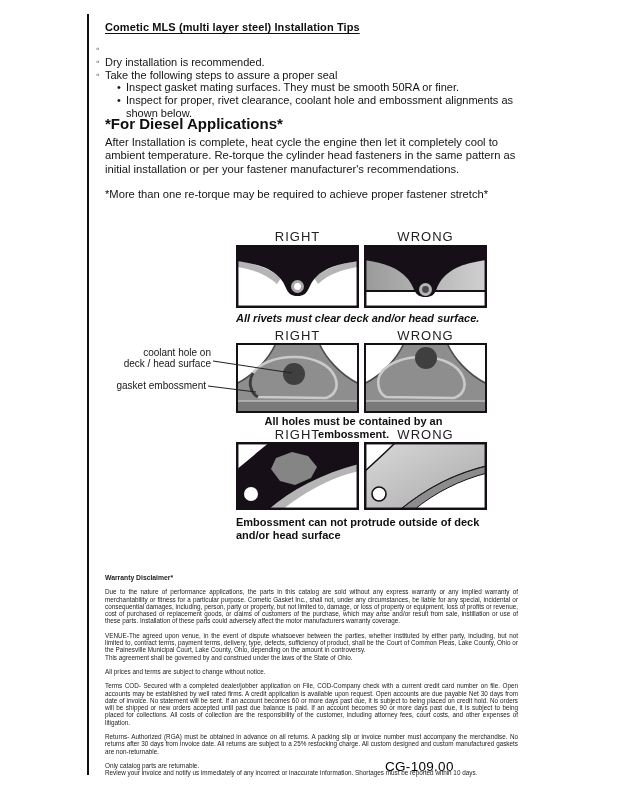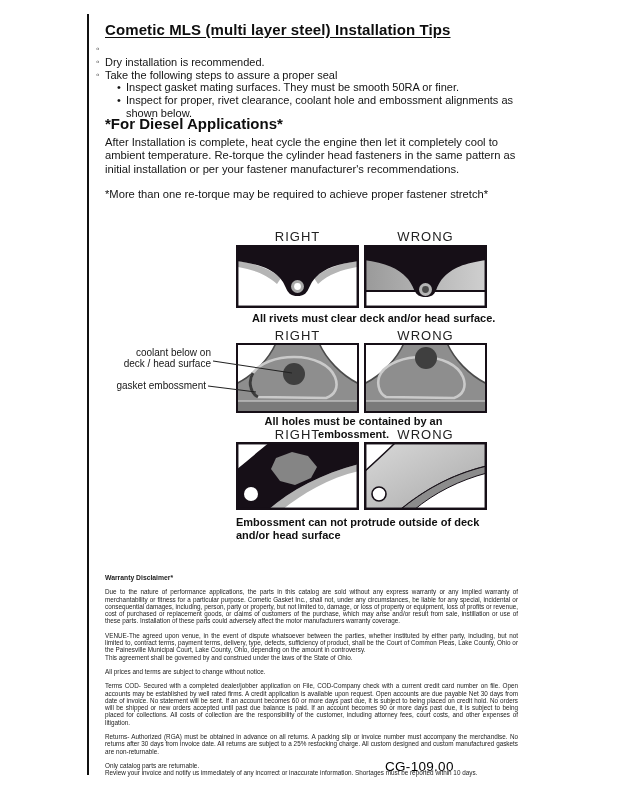--- a/index.html
+++ b/index.html
@@ -3,21 +3,21 @@
 <meta charset="utf-8">
 <style>
   html,body { margin:0; padding:0; background:#ffffff; }
   .page {
     position:relative; width:618px; height:800px; background:#ffffff;
     font-family:"Liberation Sans", sans-serif; color:#121212; overflow:hidden;
   }
   .vline { position:absolute; left:87px; top:14px; width:2px; height:761px; background:#111; }
 
   .title {
-    position:absolute; left:105px; top:21px; font-size:15px; font-weight:bold;
+    position:absolute; left:105px; top:21px; font-size:11px; font-weight:bold;
     text-decoration:underline; text-underline-offset:2px; color:#0e0e0e; letter-spacing:.1px;
   }
 
   .bullets { position:absolute; left:96px; top:43px; width:430px; font-size:11px; line-height:12.8px; color:#141414; }
   .brow { display:flex; }
   .bmark { width:9px; flex:0 0 9px; font-size:10px; }
   .sub { margin-left:21px; }
   .smark { width:9px; flex:0 0 9px; font-size:11px; }
 
   .diesel { position:absolute; left:105px; top:117px; width:414px; font-size:11.2px; line-height:13.2px; color:#141414; }
@@ -99,27 +99,27 @@
     </defs>
     <rect width="123" height="63" fill="#ffffff"></rect>
     <rect x="2" y="15" width="119" height="31" fill="url(#gw1)"></rect>
     <rect x="2" y="45" width="119" height="2" fill="#160f17"></rect>
     <path d="M0,0 H123 V15 C100,18 88,23 79,33 C70,43 74,52 61.5,52 C49,52 52,43 43,33 C34,23 22,18 0,15 Z" fill="#160f17"></path>
     <circle cx="61.5" cy="44.5" r="6.5" fill="#b5b5b5"></circle>
     <circle cx="61.5" cy="44.5" r="3.4" fill="#4a4a4a"></circle>
     <rect x="1.2" y="1.2" width="120.6" height="60.6" fill="none" stroke="#160f17" stroke-width="2.5"></rect>
   </svg>
 
-  <div class="caption" style="left:252px; top:312px;">All rivets must clear deck and/or head surface.</div>
+  <div class="caption" style="left:236px; top:312px;font-style:italic;">All rivets must clear deck and/or head surface.</div>
 
   <div class="dg-label" style="left:236px; top:328px;">RIGHT</div>
   <div class="dg-label" style="left:364px; top:328px;">WRONG</div>
 
   <div class="ann" style="left:105px; top:347px; width:106px;">
-    <div>coolant below on</div>
+    <div>coolant hole on</div>
     <div>deck / head surface</div>
   </div>
   <div class="ann" style="left:96px; top:380px; width:110px;">gasket embossment</div>
 
   <svg class="dg-box" style="left:236px; top:343px;" width="123" height="70" viewBox="0 0 123 70">
     <rect width="123" height="70" fill="#8e8e8e"></rect>
     <path d="M0,0 H40 C33,16 18,32 0,41 Z" fill="#ffffff" stroke="#4a4a4a" stroke-width="1.6"></path>
     <path d="M123,0 H83 C90,16 105,32 123,41 Z" fill="#ffffff" stroke="#4a4a4a" stroke-width="1.6"></path>
     <rect y="58" width="123" height="12" fill="#7a7a7a"></rect>
     <line x1="0" y1="58" x2="123" y2="58" stroke="#bdbdbd" stroke-width="1.4"></line>

